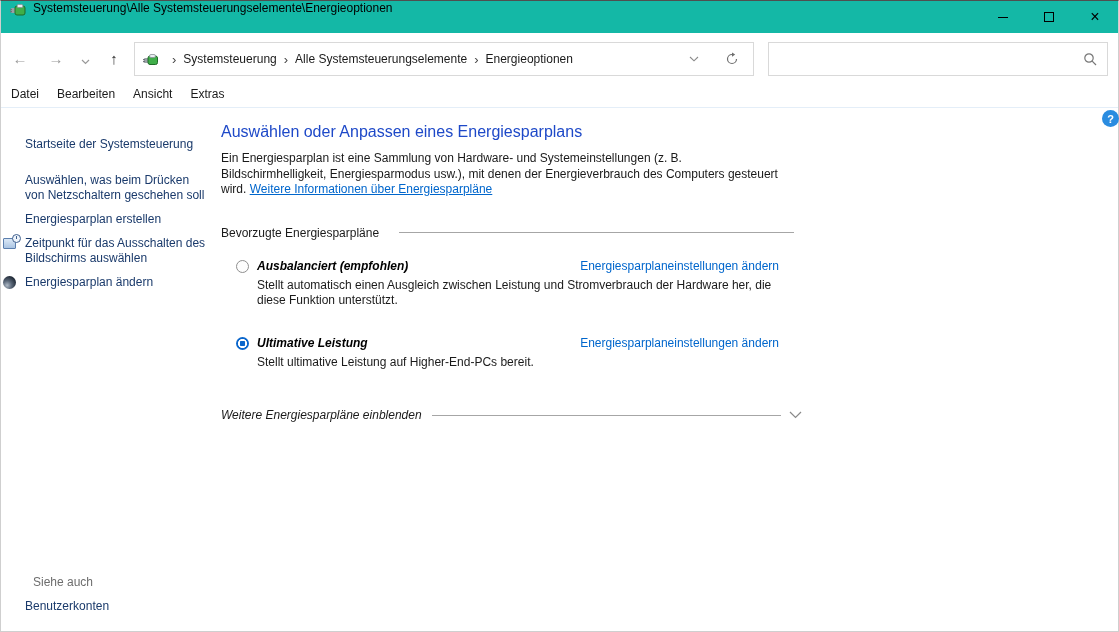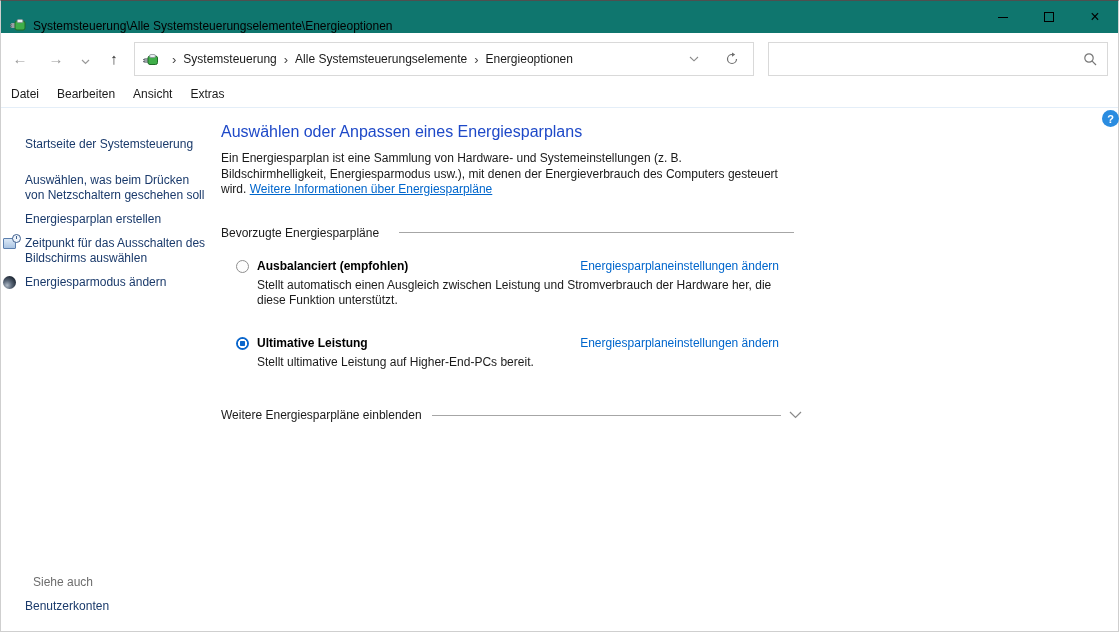--- a/index.html
+++ b/index.html
@@ -1,21 +1,21 @@
 <!DOCTYPE html>
 <html><head>
 <meta charset="utf-8">
 <style>
   * { margin:0; padding:0; box-sizing:border-box; }
   html,body { width:1119px; height:632px; }
   body { font-family:"Liberation Sans", sans-serif; font-size:12px; color:#1a1a1a; background:#fff; overflow:hidden; }
   .window { position:absolute; inset:0; background:#fff; border:1px solid #cfcfcf; border-top:1px solid #4f4f4f; }
 
   
-  .titlebar { position:relative; height:32px; display:flex; align-items:flex-end; background:#0f766e; }
+  .titlebar { position:relative; height:32px; display:flex; align-items:flex-start; background:#14b8a6; }
   .titlebar .appicon { margin:0 6px 0 9px; width:17px; height:17px; flex:0 0 auto; }
   .titlebar .title { font-size:12px; color:#000; white-space:nowrap; }
   .controls { position:absolute; right:0; top:0; height:32px; display:flex; }
   .ctrl { width:46px; height:32px; display:flex; align-items:center; justify-content:center; color:#000; cursor:default; }
   .min-bar { width:10px; height:1px; background:#000; display:block; }
   .max-box { width:10px; height:10px; border:1px solid #000; display:block; }
   .close-glyph { font-size:16px; line-height:16px; }
 
   
   .toolbar { position:relative; height:52px; background:#fff; }
@@ -58,25 +58,25 @@
   .intro { margin-top:10px; width:567px; line-height:15.5px; color:#1a1a1a; }
   .textlink { color:#0066cc; text-decoration:underline; cursor:pointer; }
   .group-hdr { margin-top:28px; width:573px; display:flex; align-items:center;gap:11px; }
   .group-hdr .lbl { white-space:nowrap; margin-right:9px; color:#1a1a1a; }
   .rule { flex:1; height:1px; background:#a6a6a6; }
 
   .plan { position:relative; width:573px; padding-left:36px; margin-top:19px; }
   .plan-2 { margin-top:27px; }
   .radio { position:absolute; left:15px; top:1px; width:13px; height:13px; border-radius:50%; border:1px solid #8f8f8f; background:#fdfdfd; cursor:pointer; }
   .radio.checked { border:none; background:radial-gradient(circle, #0a66cc 0 2.8px, #fff 3px 4.4px, #0a66cc 4.6px 100%); }
-  .plan-name { font-weight:bold; color:#000; }
+  .plan-name { font-weight:bold; color:#000;font-style:italic; }
   .plan-link { position:absolute; right:15px; top:0; color:#0066cc; cursor:pointer; }
   .plan-desc { margin-top:5px; width:525px; line-height:15.5px; color:#1a1a1a; }
 
-  .showmore { margin-top:38px; width:581px; display:flex; align-items:center; cursor:pointer; }
+  .showmore { margin-top:38px; width:581px; display:flex; align-items:center; cursor:pointer;font-style:italic; }
   .showmore .lbl { white-space:nowrap; margin-right:10px; color:#1a1a1a; }
   .showmore .rule { margin-right:8px; }
 
   .help-btn { position:absolute; left:1101px; top:109px; width:17px; height:17px; border-radius:50%; background:#2a8ce0; color:#fff; font-size:11px; font-weight:bold; display:flex; align-items:center; justify-content:center; cursor:pointer; }
 
   svg { display:block; }
 </style>
 </head>
 <body>
 
@@ -182,21 +182,21 @@
           <span class="side-icon">
             <span class="icon-display"></span>
               <span class="icon-clock"></span>
           </span>
           <span>Zeitpunkt für das Ausschalten des Bildschirms auswählen</span>
         </div>
         <div class="side-item">
           <span class="side-icon">
             <span class="icon-moon"></span>
           </span>
-          <span>Energiesparmodus ändern</span>
+          <span>Energiesparplan ändern</span>
         </div>
       </div>
       <div class="see-also-hdr">Siehe auch</div>
       <div class="see-also-link">Benutzerkonten</div>
     </div>
 
     <div class="main">
       <h1 class="page-title">Auswählen oder Anpassen eines Energiesparplans</h1>
 
       <p class="intro"><span>Ein Energiesparplan ist eine Sammlung von Hardware- und Systemeinstellungen (z. B. Bildschirmhelligkeit, Energiesparmodus usw.), mit denen der Energieverbrauch des Computers gesteuert wird.</span>

